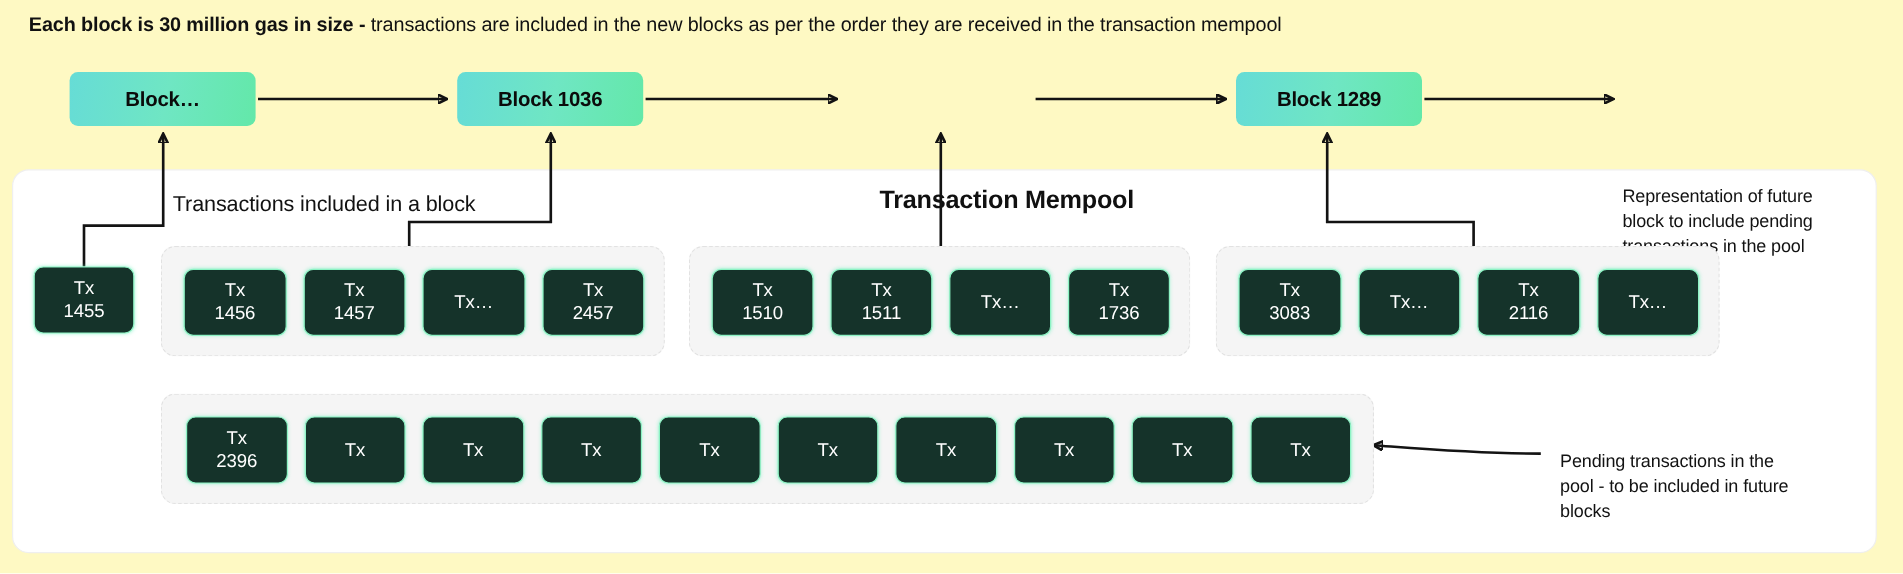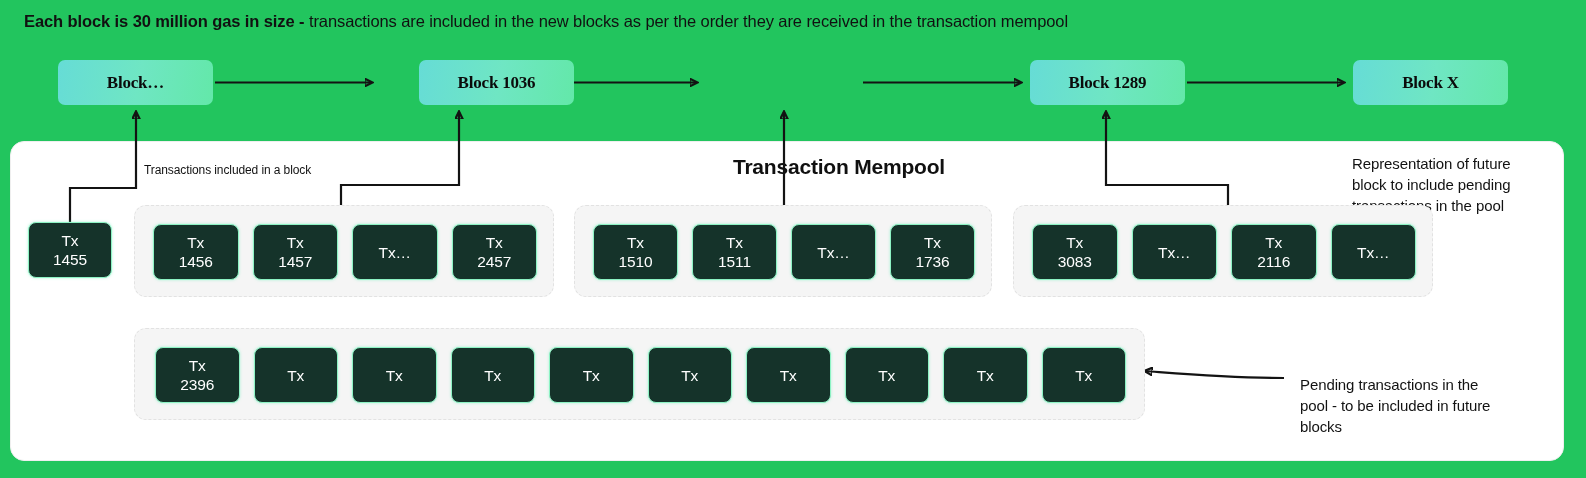--- a/index.html
+++ b/index.html
@@ -7,21 +7,21 @@
     width: 1586px;
     height: 478px;
     background: #ffffff;
     font-family: "Liberation Sans", sans-serif;
     overflow: hidden;
   }
   #stage {
     position: relative;
     width: 1586px;
     height: 478px;
-    background: #22c55e;
+    background: #fef9c3;
   }
 
   
   .headline {
     position: absolute;
     left: 24px;
     top: 10px;
     width: 1540px;
     font-size: 16.5px;
     line-height: 22px;
@@ -60,21 +60,20 @@
     height: 45px;
     border-radius: 7px;
     background: linear-gradient(100deg, #66dcd6 0%, #6fe6c3 52%, #63e8a9 100%);
     display: flex;
     align-items: center;
     justify-content: center;
     font-size: 17px;
     font-weight: bold;
     color: #0b0b0b;
     letter-spacing: -0.2px;
-    font-family: Liberation Serif, serif;
   }
 
   
   .tx {
     position: absolute;
     border-radius: 8px;
     background: #15332a;
     border: 1.6px solid #8df3c4;
     box-shadow: 0 0 3px rgba(110,240,190,0.55);
     color: #ffffff;
@@ -93,21 +92,21 @@
     position: absolute;
     border: 1.6px dashed #e2e2e2;
     border-radius: 12px;
     background: #f5f5f5;
   }
 
   
   .anno {
     position: absolute;
     color: #121212;
-    font-size: 12px;
+    font-size: 18px;
     line-height: 16px;
     letter-spacing: -0.1px;
   }
   .anno.side {
     font-size: 15px;
     line-height: 21px;
     margin-top: 40px;
   }
 
   
@@ -150,28 +149,25 @@
     <path d="M784,207 L784,112" marker-end="url(#ah)"></path>
 
     <path d="M1228,207 L1228,185 L1106,185 L1106,112" marker-end="url(#ah)"></path>
 
     <path d="M1284,378 C1230,378 1185,374 1145,371" marker-end="url(#ah)"></path>
   </svg>
 
   <div class="block" style="left:58px;  top:60px; width:155px;">
       <span>Block…</span>
     </div>
-  <div class="block" style="left:381px; top:60px; width:155px;margin-left:38px;">
+  <div class="block" style="left:381px; top:60px; width:155px;">
       <span>Block 1036</span>
     </div>
   <div class="block" style="left:1030px;top:60px; width:155px;">
       <span>Block 1289</span>
-    </div>
-  <div class="block" style="left:1353px;top:60px; width:155px;">
-      <span>Block X</span>
     </div>
 
   <div class="anno" style="left:144px; top:162px; width:340px;">Transactions included in a block</div>
   <div class="anno side" style="left:1352px; top:113px; width:196px;">Representation of future block to include pending transactions in the pool</div>
   <div class="anno side" style="left:1300px; top:334px; width:206px;">Pending transactions in the pool - to be included in future blocks</div>
 
   <div class="tx" style="left:28px; top:222px; width:84px; height:56px;">
     <span>Tx</span>
     <span class="l2">1455</span>
   </div>

